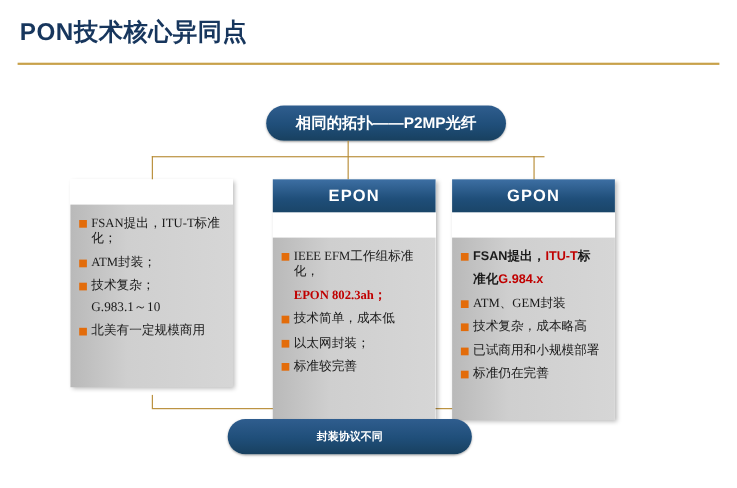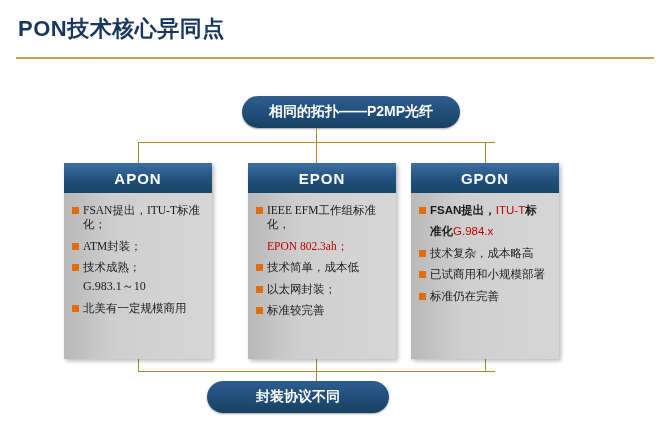--- a/index.html
+++ b/index.html
@@ -63,26 +63,26 @@
     justify-content: center;
     box-shadow: 0 1px 2px rgba(0,0,0,0.35);
     white-space: nowrap;
     margin-left: 35px;
   }
   
   .bottom-banner {
     position: absolute;
     left: 207px;
     top: 381px;
-    width: 182px;
+    width: 222px;
     height: 32px;
     border-radius: 16px;
     background: linear-gradient(to bottom, #2f5d8e 0%, #1f4e79 55%, #18405f 100%);
     color: #ffffff;
-    font-size: 14px;
+    font-size: 10px;
     font-weight: bold;
     display: flex;
     align-items: center;
     justify-content: center;
     box-shadow: 0 1px 2px rgba(0,0,0,0.35);
     white-space: nowrap;
   }
   
   .conn {
     position: absolute;
@@ -109,20 +109,21 @@
     display: flex;
     align-items: center;
     justify-content: center;
     letter-spacing: 1px;
   }
   .col-body {
     height: 166px;
     background: linear-gradient(to right, #b9b9b9 0%, #cfcfcf 35%, #d6d6d6 100%);
     padding: 10px 8px 6px 8px;
     box-sizing: border-box;
+    margin-top: 23px;
   }
   .bullet-row {
     display: flex;
     align-items: flex-start;
     margin-bottom: 7px;
     line-height: 1.25;
   }
   .bullet-mark {
     flex: 0 0 auto;
     width: 7px;
@@ -140,21 +141,21 @@
     font-size: 11.5px;
     color: #1a1a1a;
     font-family: "Liberation Serif", serif;
   }
   .bullet-text.bold {
     font-weight: bold;
     font-family: "Liberation Sans", sans-serif;
   }
   .hl-red {
     color: #c00000;
-    font-weight: normal;
+    font-weight: bold;
   }
   .cont-line {
     font-size: 12px;
     color: #1a1a1a;
     font-family: "Liberation Serif", serif;
     margin: -3px 0 7px 11px;
     line-height: 1.25;
   }
 </style>
 </head>
@@ -177,33 +178,32 @@
   <div class="conn v-line" style="left:316px; top:142px; height:21px;"></div>
   <div class="conn v-line" style="left:485px; top:142px; height:21px;"></div>
 
   <div class="conn v-line" style="left:138px; top:359px; height:12px;"></div>
   <div class="conn v-line" style="left:316px; top:359px; height:12px;"></div>
   <div class="conn v-line" style="left:485px; top:359px; height:12px;"></div>
   <div class="conn h-line" style="left:138px; top:371px; width:357px;"></div>
   <div class="conn v-line" style="left:316px; top:371px; height:11px;"></div>
 
   <div class="col col-apon">
-    <div class="col-head">APON</div>
     <div class="col-body">
       <div class="bullet-row">
         <span class="bullet-mark"></span>
         <span class="bullet-text">FSAN提出，ITU-T标准化；</span>
       </div>
       <div class="bullet-row">
         <span class="bullet-mark"></span>
         <span class="bullet-text">ATM封装；</span>
       </div>
       <div class="bullet-row">
         <span class="bullet-mark"></span>
-        <span class="bullet-text">技术成熟；</span>
+        <span class="bullet-text">技术复杂；</span>
       </div>
       <div class="cont-line">G.983.1～10</div>
       <div class="bullet-row">
         <span class="bullet-mark"></span>
         <span class="bullet-text">北美有一定规模商用</span>
       </div>
     </div>
   </div>
 
   <div class="col col-epon">
@@ -238,20 +238,24 @@
       <div class="bullet-row">
         <span class="bullet-mark"></span>
         <span class="bullet-text bold"><span>FSAN提出，</span><span class="hl-red">ITU-T</span><span>标</span></span>
       </div>
       <div class="bullet-row">
         <span class="bullet-spacer"></span>
         <span class="bullet-text bold"><span>准化</span><span class="hl-red">G.984.x</span></span>
       </div>
       <div class="bullet-row">
         <span class="bullet-mark"></span>
+        <span class="bullet-text">ATM、GEM封装</span>
+      </div>
+      <div class="bullet-row">
+        <span class="bullet-mark"></span>
         <span class="bullet-text">技术复杂，成本略高</span>
       </div>
       <div class="bullet-row">
         <span class="bullet-mark"></span>
         <span class="bullet-text">已试商用和小规模部署</span>
       </div>
       <div class="bullet-row">
         <span class="bullet-mark"></span>
         <span class="bullet-text">标准仍在完善</span>
       </div>

